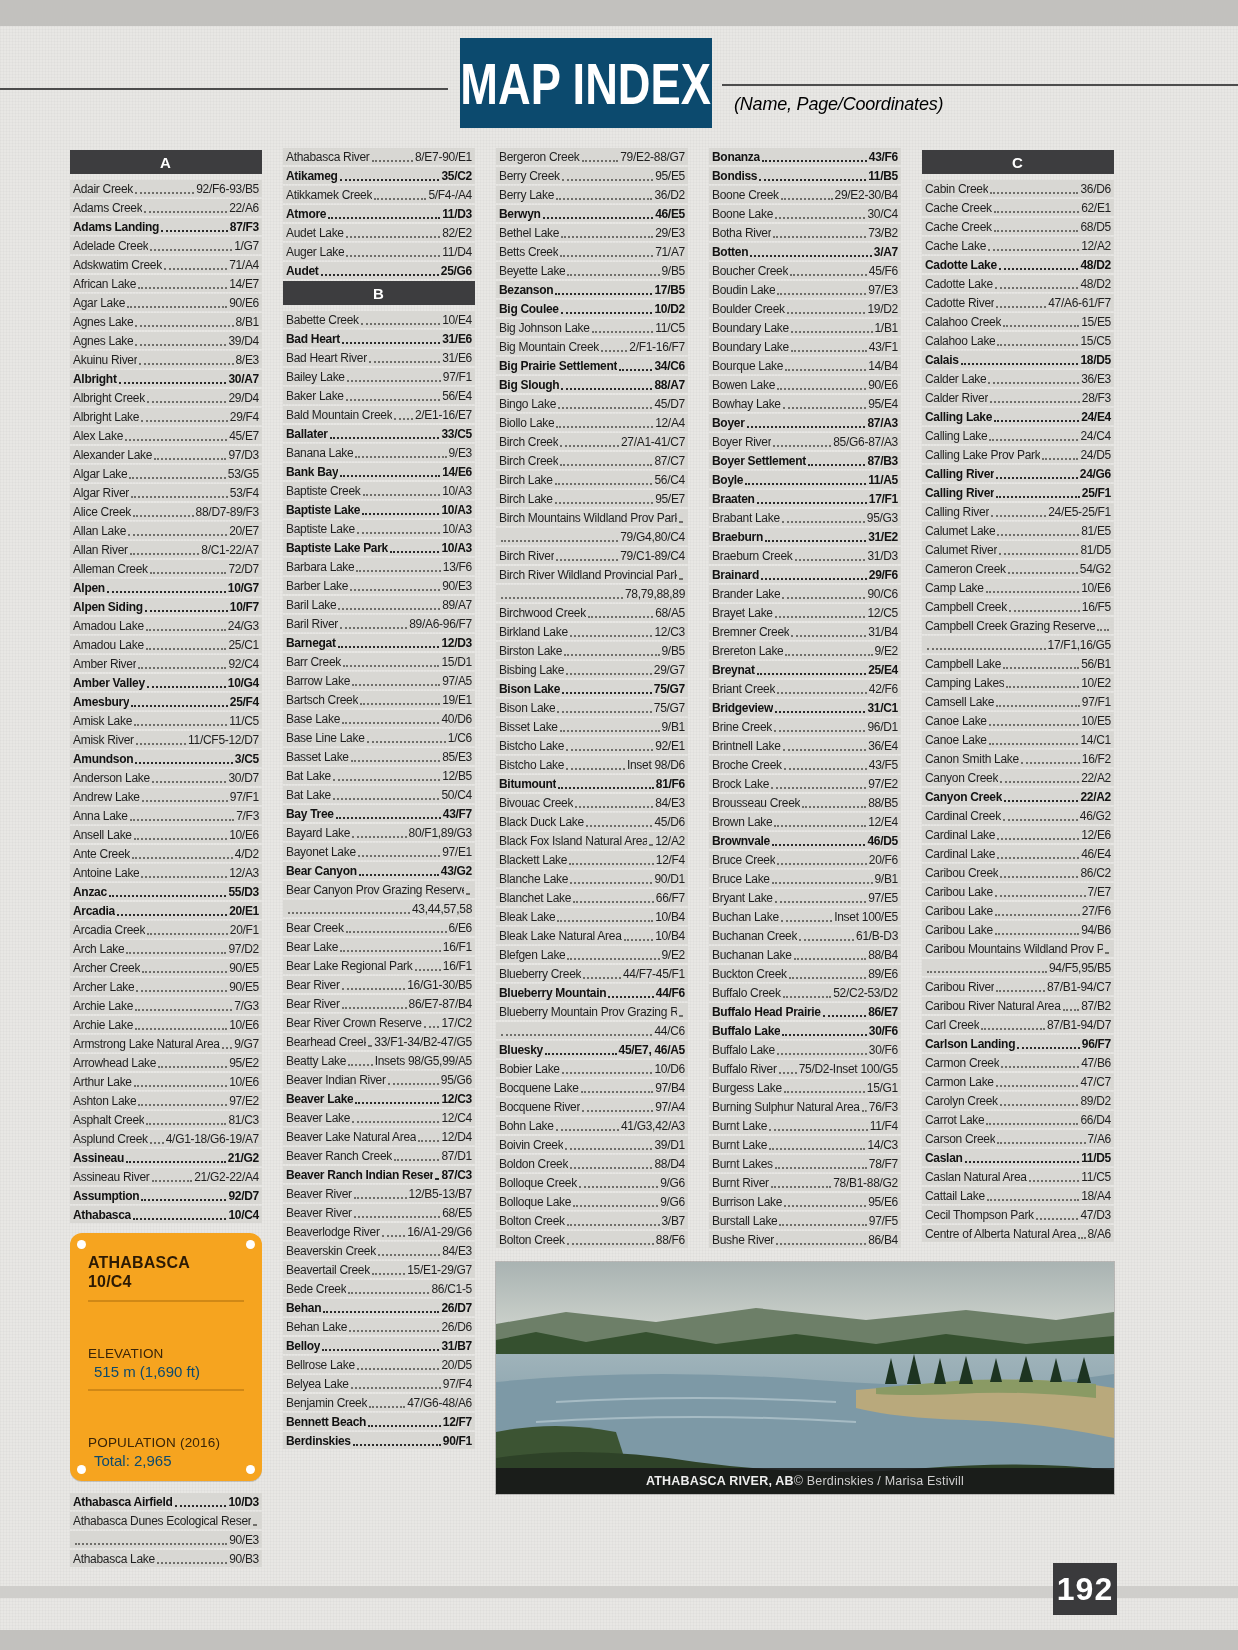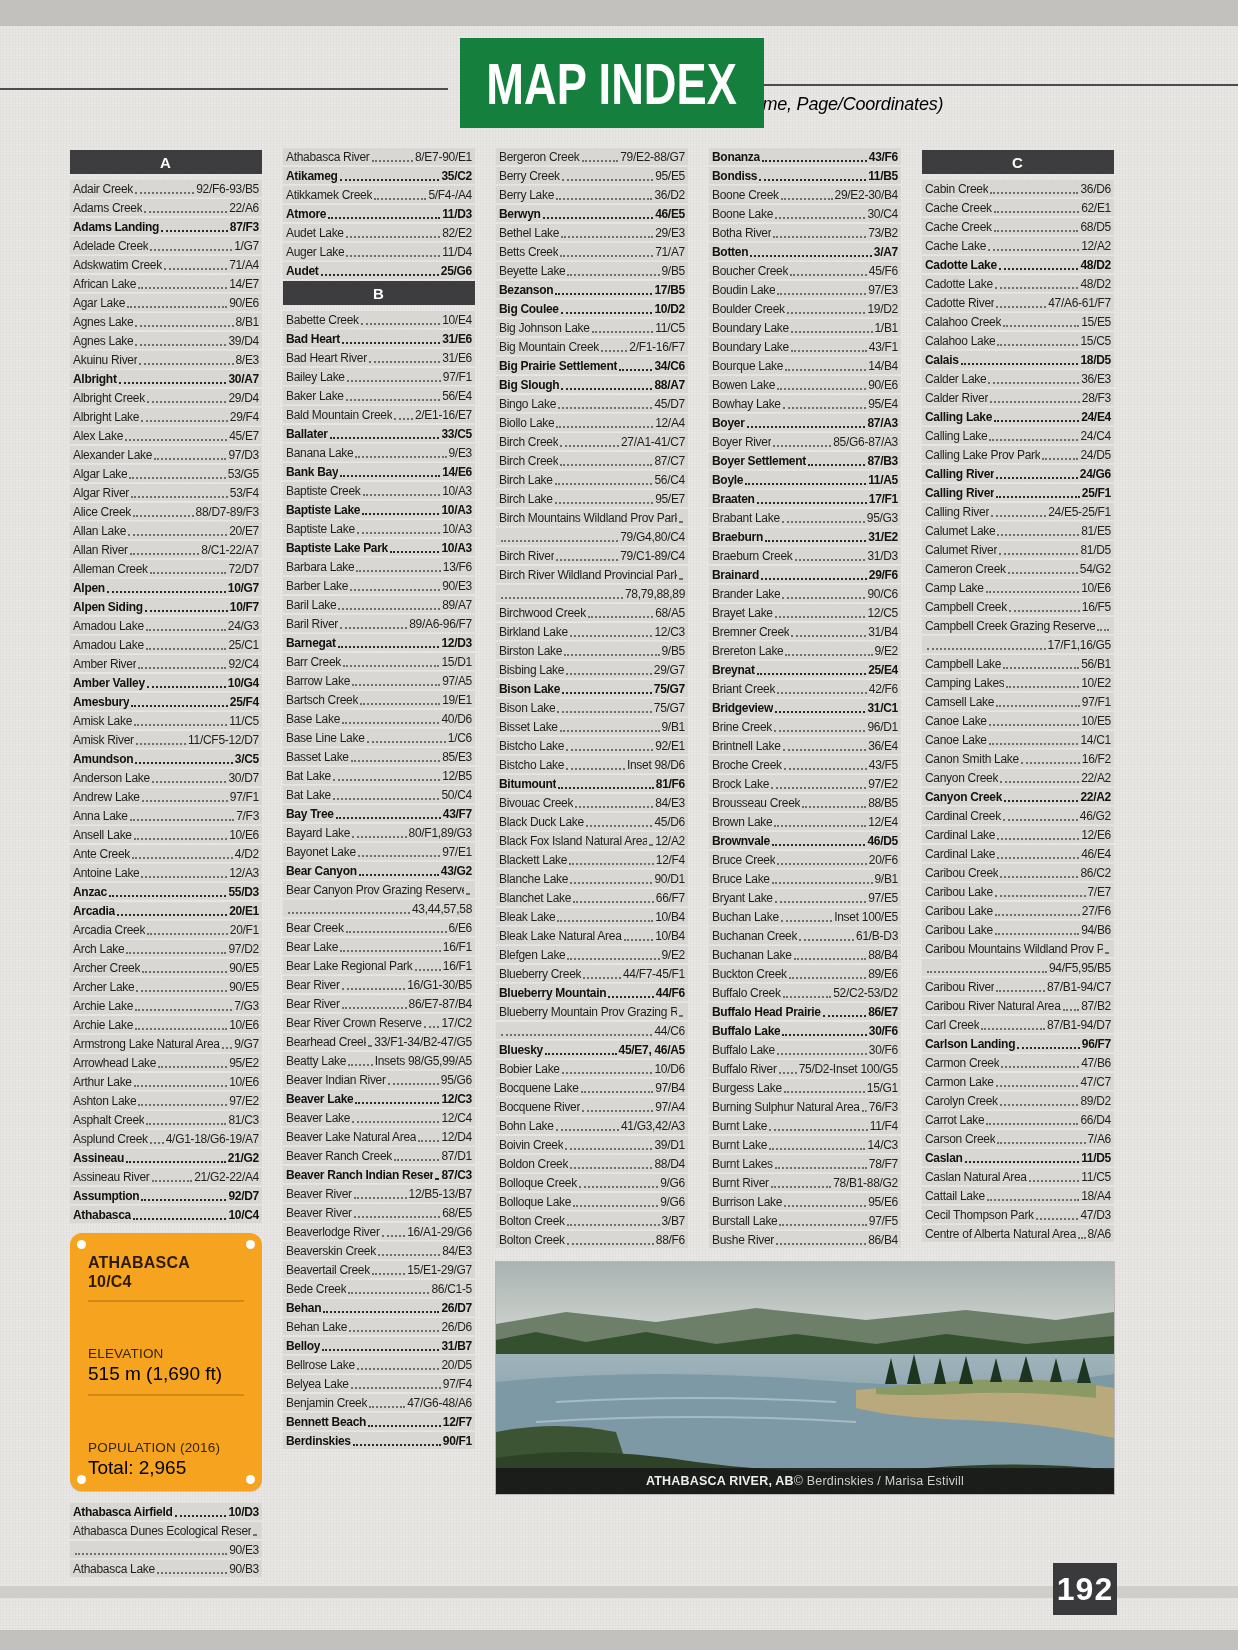--- a/index.html
+++ b/index.html
@@ -15,22 +15,22 @@
     background:
       repeating-linear-gradient(90deg,rgba(0,0,0,.025) 0 1px,transparent 1px 3px),
       repeating-linear-gradient(0deg,rgba(0,0,0,.02) 0 1px,transparent 1px 3px);
   }
   .band-top{position:absolute;left:0;top:0;width:1238px;height:26px;background:#c2c1be;z-index:1;}
   .band-bottom{position:absolute;left:0;bottom:0;width:1238px;height:20px;background:#c2c1be;z-index:1;}
   .band-bottom-mid{position:absolute;left:0;top:1586px;width:1238px;height:12px;background:#cfcecb;z-index:1;}
 
   
   .title-box{
-    position:absolute;left:460px;top:38px;width:304px;height:90px;
-    background:#15803d;z-index:3;display:flex;align-items:center;justify-content:center;
+    position:absolute;left:460px;top:38px;width:252px;height:90px;
+    background:#0c4a6e;z-index:3;display:flex;align-items:center;justify-content:center;
   }
   .title-box span{
     color:#fff;font-size:58px;font-weight:800;letter-spacing:0px;
     transform:scaleX(.78);white-space:nowrap;
   }
   .rule-left{position:absolute;left:0;top:88px;width:448px;height:2px;background:#4c4c4c;z-index:2;}
   .rule-right{position:absolute;left:722px;top:84px;width:516px;height:2px;background:#4c4c4c;z-index:2;}
   .subtitle{
     position:absolute;left:734px;top:94px;width:480px;z-index:2;
     font-style:italic;font-size:18px;color:#000000;letter-spacing:-0.2px;
@@ -61,21 +61,21 @@
   .callout{
     position:relative;margin:10px 0 12px;background:#f6a41f;border-radius:12px;
     padding:20px 18px 12px;box-shadow:0 1px 0 rgba(0,0,0,.15);
   }
   .callout .dot{position:absolute;width:9px;height:9px;border-radius:50%;background:#fff;}
   .callout .d1{left:7px;top:7px;} .callout .d2{right:7px;top:7px;}
   .callout .d3{left:7px;bottom:7px;} .callout .d4{right:7px;bottom:7px;}
   .callout .c-title{font-size:16px;font-weight:800;color:#2c1a04;letter-spacing:.2px;line-height:19px;}
   .callout .c-div{height:0;border-top:2px solid rgba(110,64,0,.28);margin:9px 0 7px;}
   .callout .c-lab{font-size:13.5px;color:#3a2508;letter-spacing:.2px;margin-top:44px;}
-  .callout .c-val{font-size:19px;color:#000000;margin-top:2px;}
+  .callout .c-val{font-size:15px;color:#0c4a6e;margin-top:2px;margin-left:6px;}
 
   
   .photo{
     position:absolute;left:496px;top:1262px;width:618px;height:232px;z-index:2;
     overflow:hidden;box-shadow:0 0 0 1px rgba(0,0,0,.2);
   }
   .photo svg{display:block;}
   .caption{
     position:absolute;left:0;bottom:0;width:100%;height:26px;
     background:rgba(24,24,24,.88);color:#eee;

